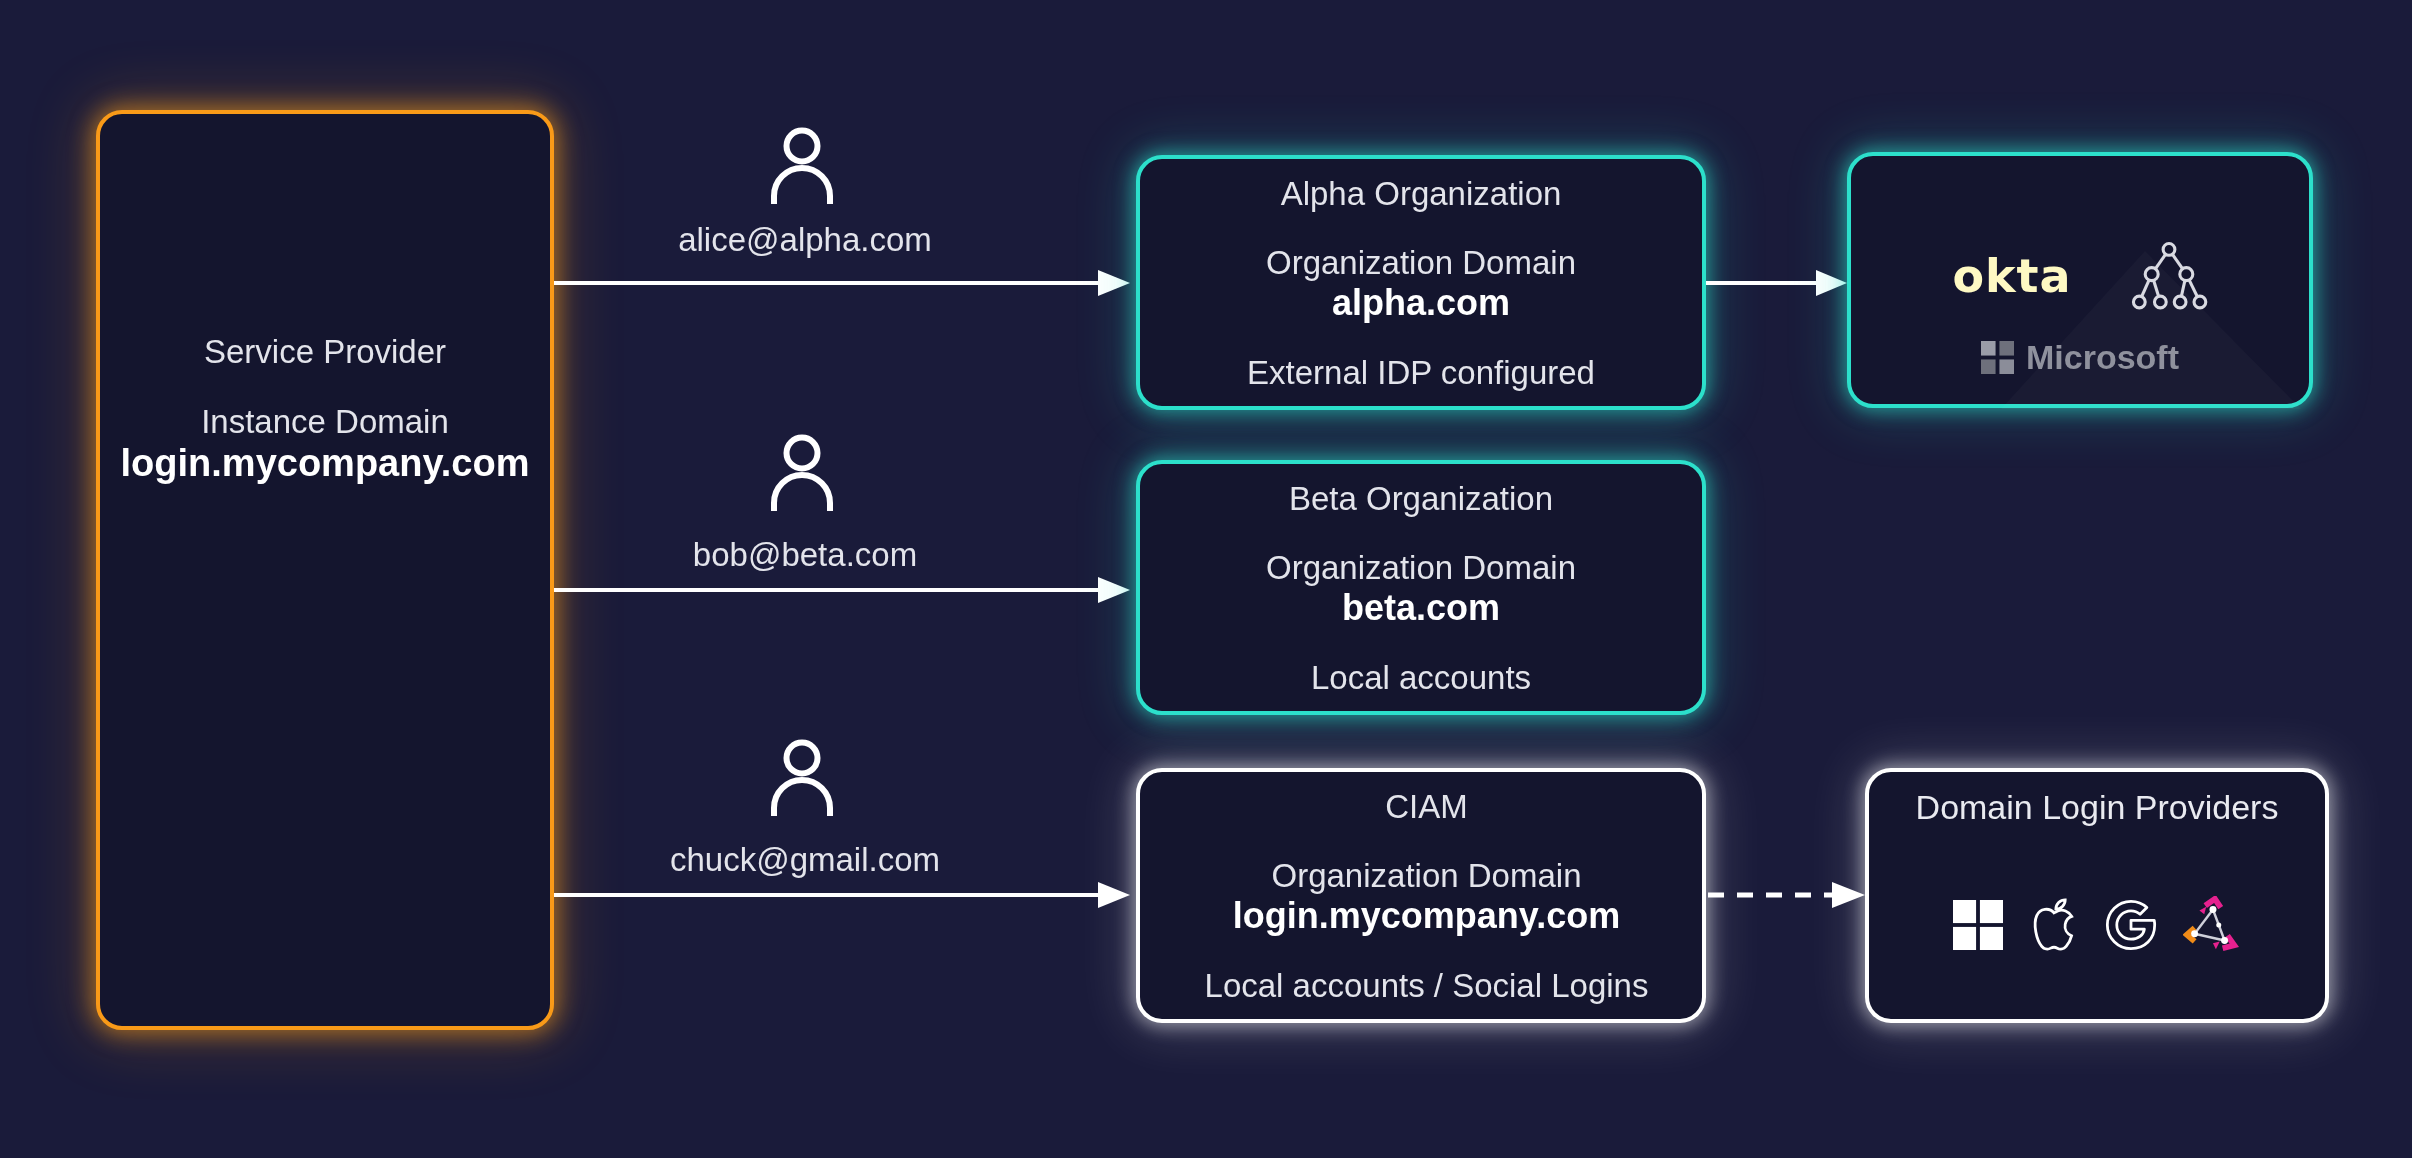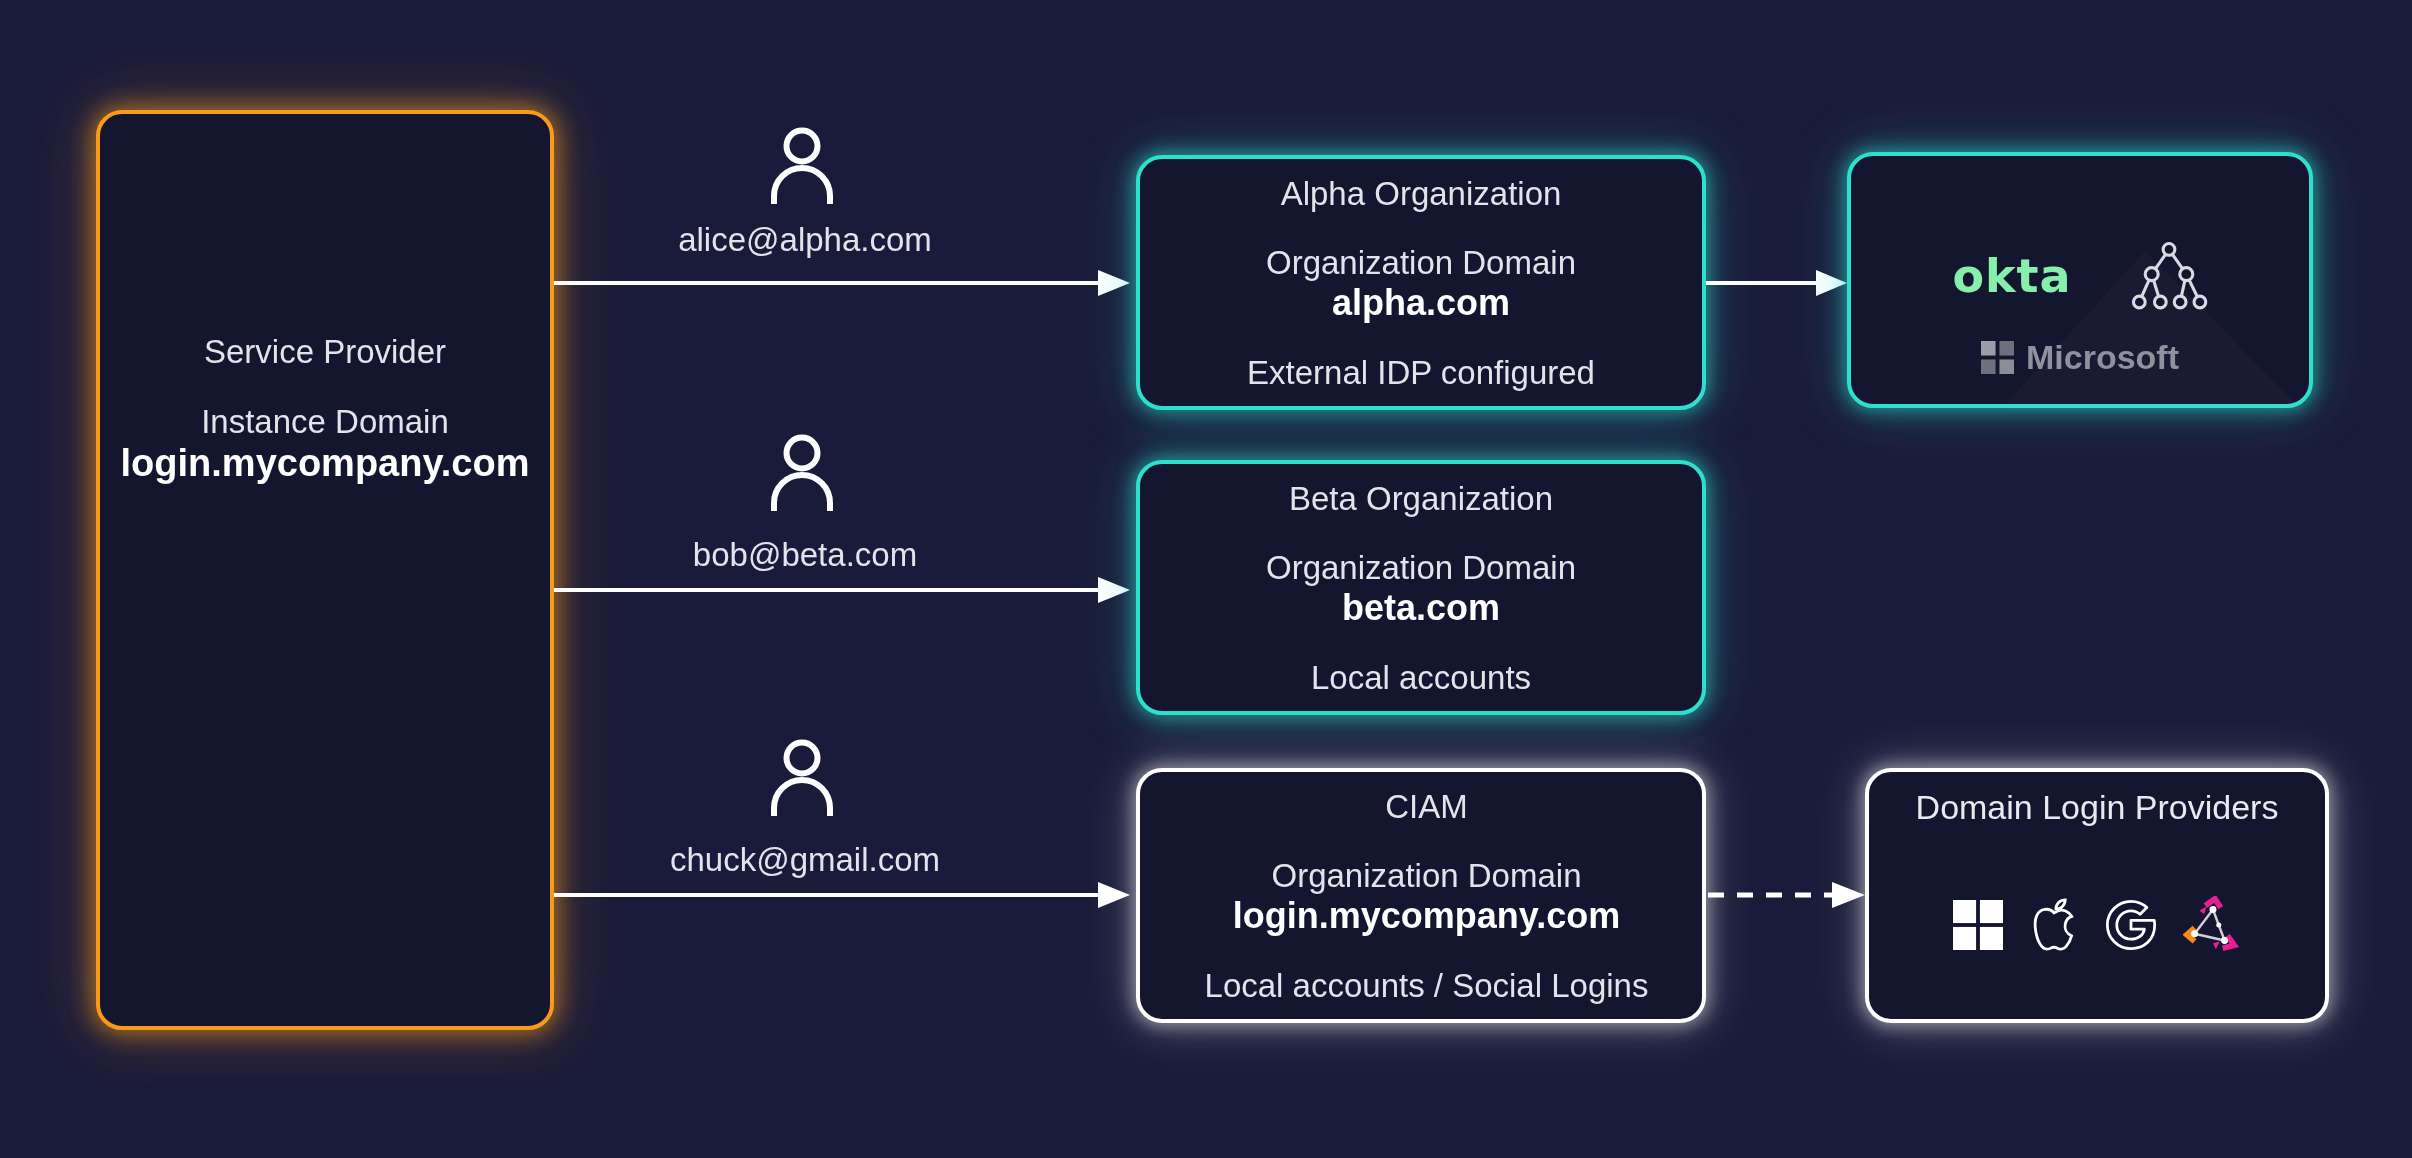--- a/index.html
+++ b/index.html
@@ -52,21 +52,21 @@
   .idp-title,.social-title{
     position:absolute;left:0;top:16px;width:100%;text-align:center;
     font-size:34px;line-height:38px;color:#e9eaf0;
   }
   .idp-logos{
     position:absolute;left:0;top:86px;width:100%;
     display:flex;justify-content:center;align-items:center;gap:58px;
   }
   .okta-word{
     font-family:"DejaVu Sans", sans-serif;
-    font-size:46px;font-weight:bold;color:#86efac;letter-spacing:1px;
+    font-size:46px;font-weight:bold;color:#fef9c3;letter-spacing:1px;
   }
   .ms-row{
     position:absolute;left:0;top:182px;width:100%;
     display:flex;justify-content:center;align-items:center;gap:12px;
   }
   .ms-word{
     font-size:34px;font-weight:bold;color:#8f919d;
   }
   .social-icons{
     position:absolute;left:0;top:124px;width:100%;

